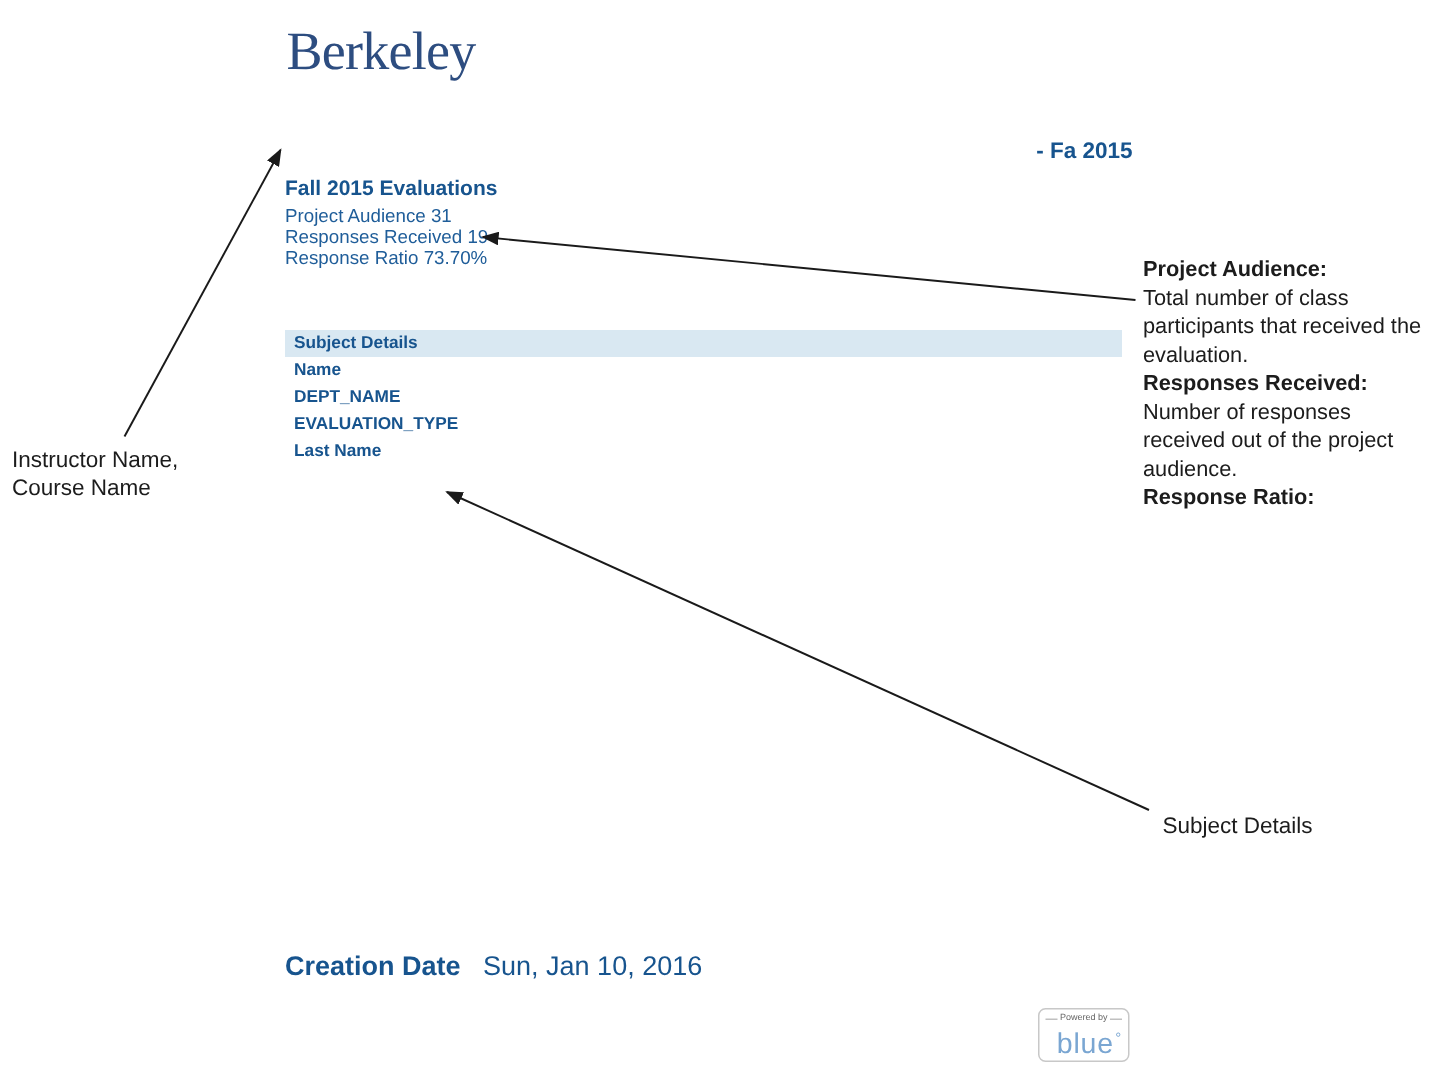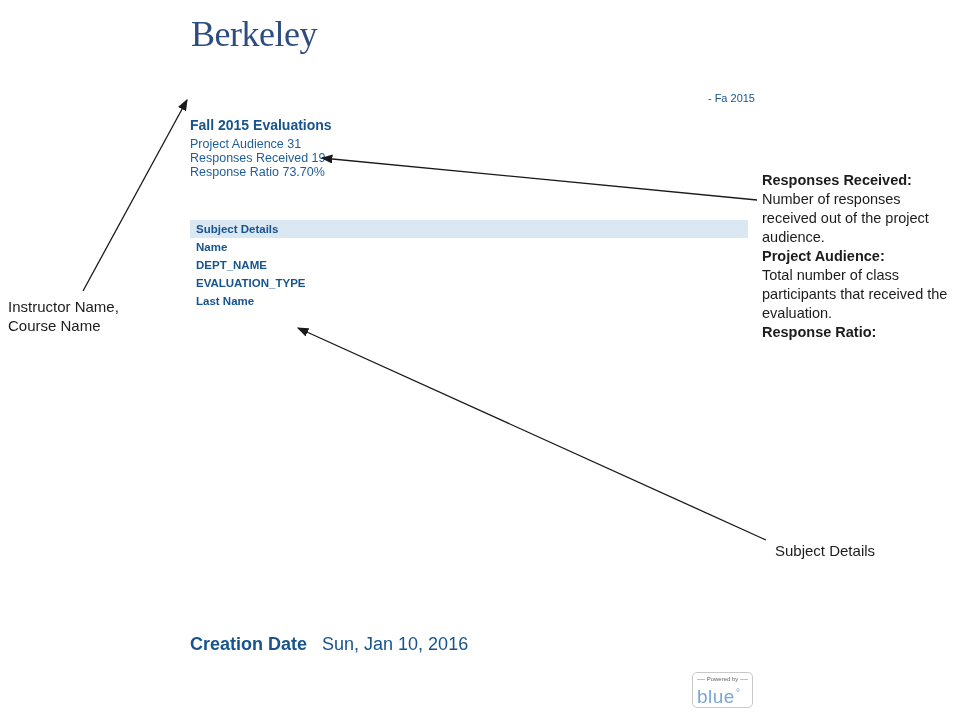--- a/index.html
+++ b/index.html
@@ -16,21 +16,21 @@
     position: absolute; left: 191px; top: 13px;
     font-family: "Liberation Serif", serif;
     font-size: 36px; letter-spacing: -0.5px;
     color: var(--berkeley-navy);
   }
 
   
   .session {
     position: absolute; left: 555px; top: 92px; width: 200px;
     text-align: right;
-    font-size: 11px; font-weight: normal;
+    font-size: 15px; font-weight: bold;
     color: var(--report-blue);
   }
 
   
   .report-block { position: absolute; left: 190px; top: 117px; }
   .report-title {
     font-size: 14px; font-weight: bold;
     color: var(--report-blue);
     margin-bottom: 4px;
   }
@@ -70,21 +70,21 @@
     width: 61px; height: 36px; box-sizing: border-box;
     border: 1px solid #c8c8c8; border-radius: 5px;
     background: #ffffff; padding: 3px 4px 0;
   }
   .logo-top {
     display: flex; align-items: center; gap: 2px;
     font-size: 6px; color: #666; white-space: nowrap;
   }
   .logo-line { flex: 1; height: 1px; background: #c0c0c0; }
   .logo-brand {
-    text-align: left; font-size: 19px; line-height: 21px;
+    text-align: right; font-size: 19px; line-height: 21px;
     color: var(--logo-blue); letter-spacing: 0.5px;
   }
   .logo-mark { font-size: 10px; vertical-align: 7px; margin-left: 1px; }
 
   
   svg.arrows { position: absolute; left: 0; top: 0; pointer-events: none; }
 </style>
 </head>
 <body>
 
@@ -118,26 +118,26 @@
   <div class="table-row"><span>Last Name</span></div>
 </div>
 
 <div class="note note-instructor">
   <div>Instructor Name,</div>
   <div>Course Name</div>
 </div>
 
 <div class="note note-metrics">
   <div>
+    <div class="metric-heading">Project Audience:</div>
+    <div class="metric-body">Total number of class participants that received the evaluation.</div>
+  </div>
+  <div>
     <div class="metric-heading">Responses Received:</div>
     <div class="metric-body">Number of responses received out of the project audience.</div>
-  </div>
-  <div>
-    <div class="metric-heading">Project Audience:</div>
-    <div class="metric-body">Total number of class participants that received the evaluation.</div>
   </div>
   <div>
     <div class="metric-heading">Response Ratio:</div>
   </div>
 </div>
 
 <div class="note note-subject">Subject Details</div>
 
 <div class="footer-date">
   <span class="label">Creation Date</span><span class="value">Sun, Jan 10, 2016</span>

